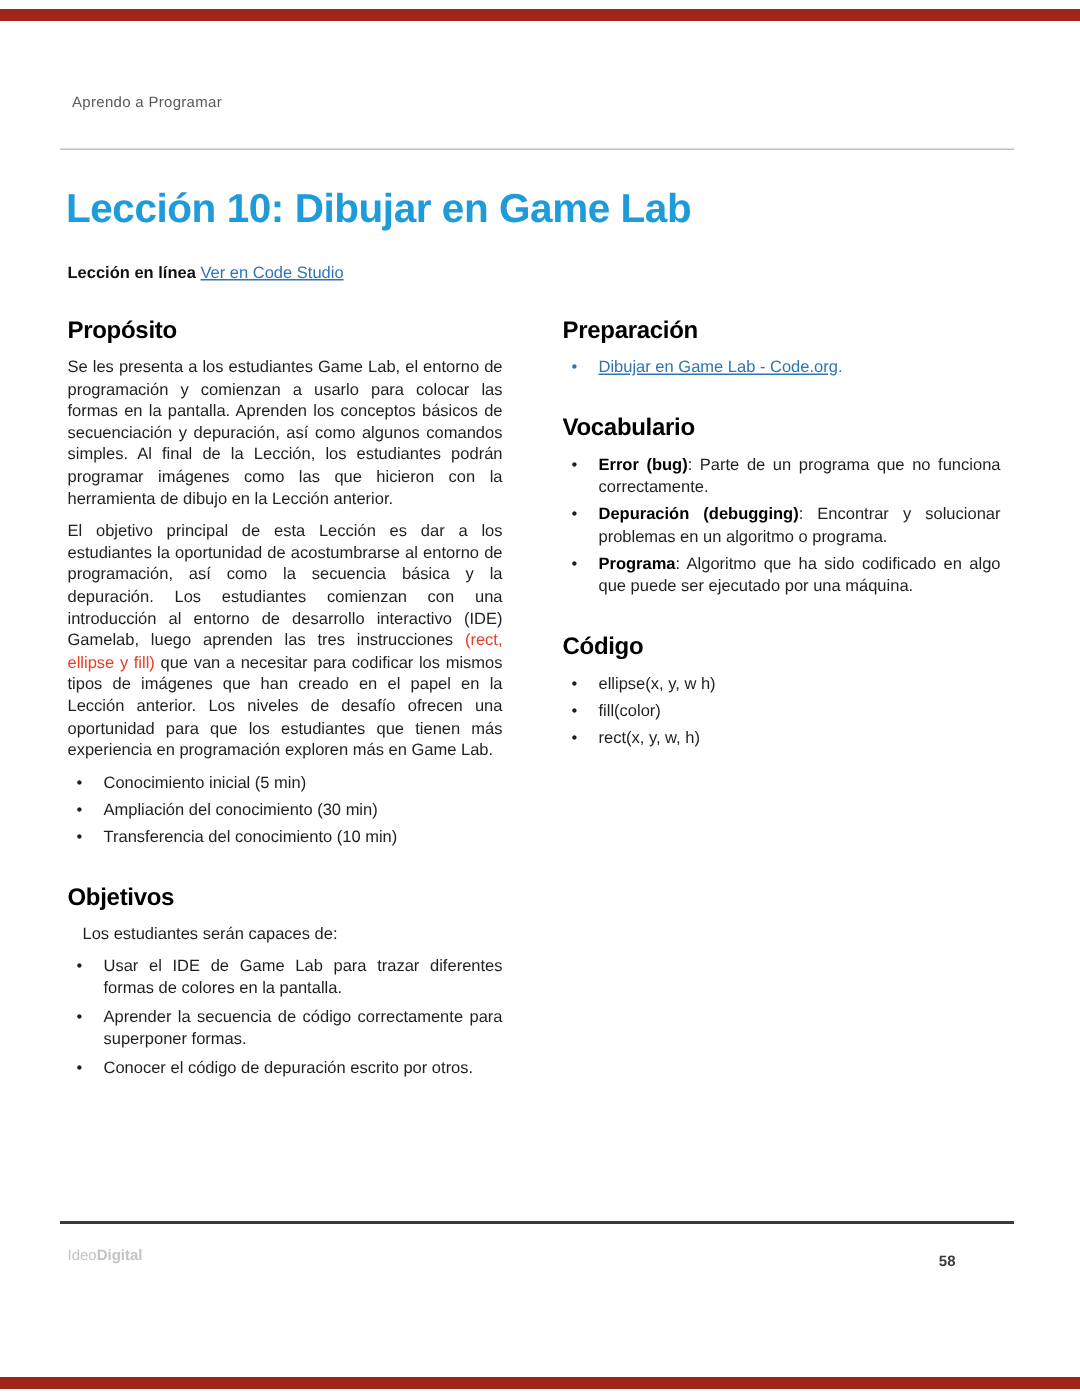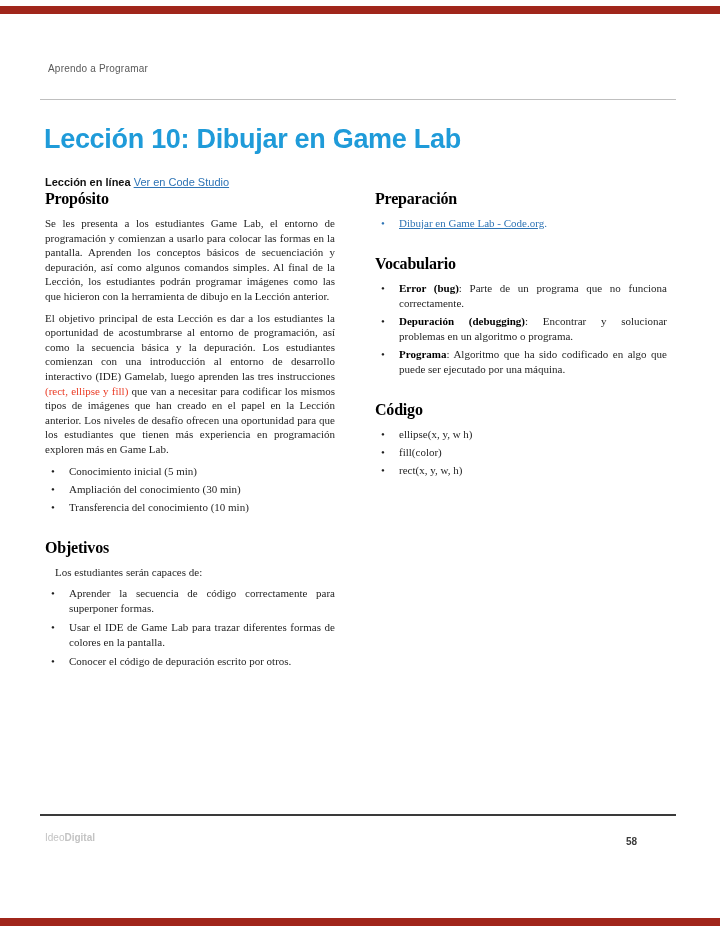--- a/index.html
+++ b/index.html
@@ -57,23 +57,22 @@
   }
   .subtitle-label { font-weight: 700; color: #111111; }
   .hyperlink {
     color: #2e74b5;
     text-decoration: underline;
     cursor: pointer;
   }
 
   .col {
     position: absolute;
-    top: 190px;
+    top: 212px;
     font-size: 11px;
-    font-family: Liberation Serif, serif;
   }
   .col-left  { left: 45px;  width: 290px; }
   .col-right { left: 375px; width: 292px; }
 
   h2.section-heading {
     font-size: 16px;
     font-weight: 700;
     color: #000000;
     margin: 0 0 8px 0;
     letter-spacing: -0.2px;
@@ -164,22 +163,22 @@
 
     <ul class="bullets tight">
       <li><span>Conocimiento inicial (5 min)</span></li>
       <li><span>Ampliación del conocimiento (30 min)</span></li>
       <li><span>Transferencia del conocimiento (10 min)</span></li>
     </ul>
 
     <h2 class="section-heading spaced">Objetivos</h2>
     <div class="list-intro">Los estudiantes serán capaces de:</div>
     <ul class="bullets">
+      <li><span>Usar el IDE de Game Lab para trazar diferentes formas de colores en la pantalla.</span></li>
       <li><span>Aprender la secuencia de código correctamente para superponer formas.</span></li>
-      <li><span>Usar el IDE de Game Lab para trazar diferentes formas de colores en la pantalla.</span></li>
       <li><span>Conocer el código de depuración escrito por otros.</span></li>
     </ul>
 
   </div>
 
   <div class="col col-right">
 
     <h2 class="section-heading">Preparación</h2>
     <ul class="bullets">
       <li class="link-bullet"><a class="hyperlink">Dibujar en Game Lab - Code.org</a><span class="hyperlink" style="text-decoration:none;">.</span></li>

